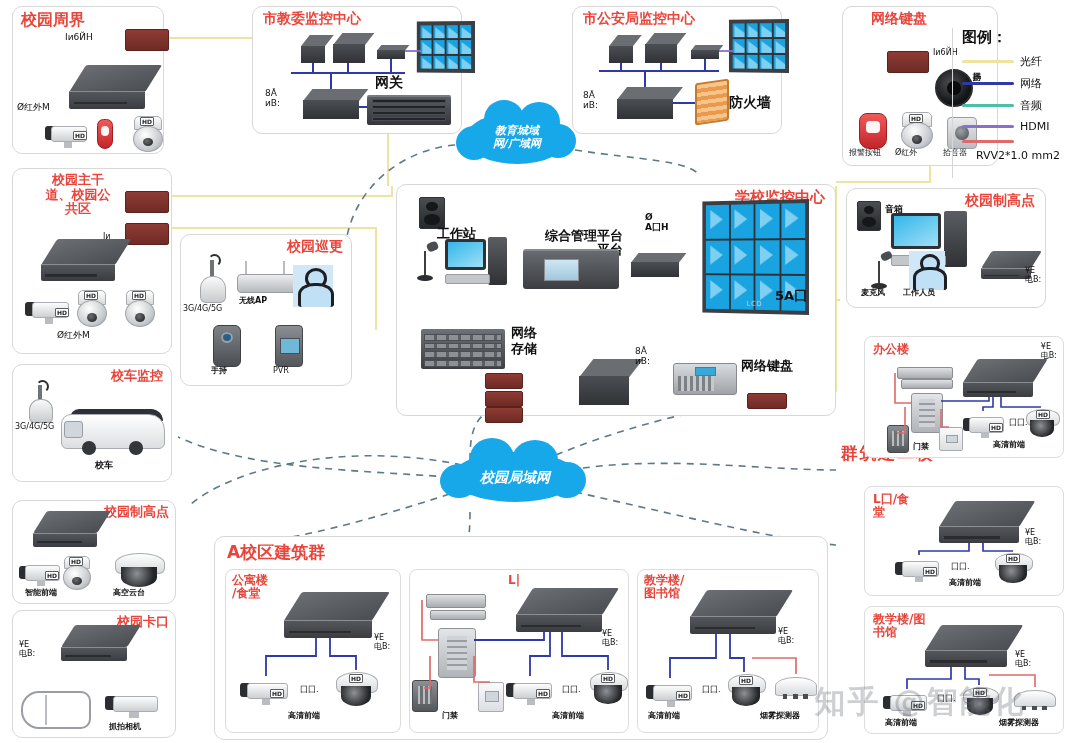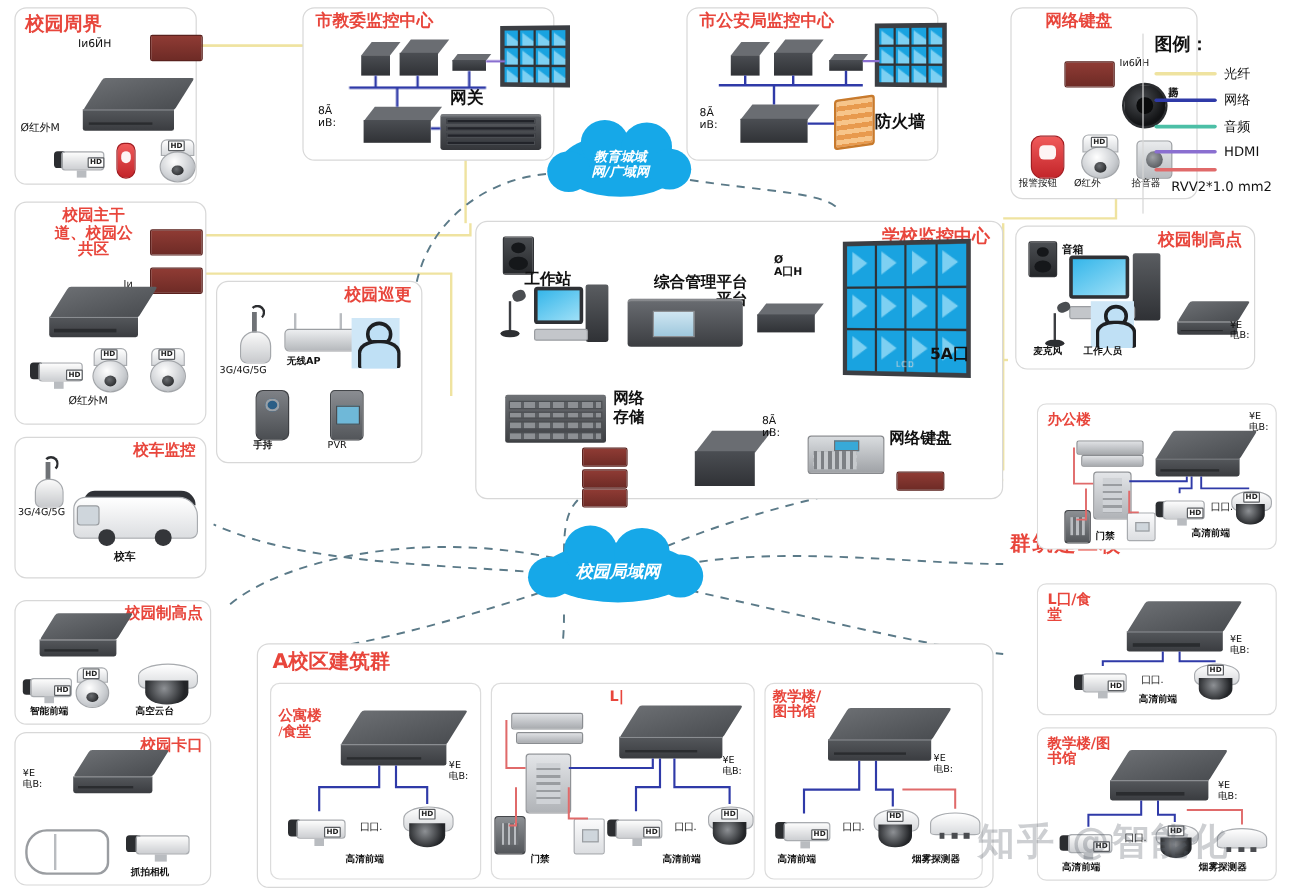--- a/index.html
+++ b/index.html
@@ -803,21 +803,21 @@
       <g stroke="#e06a6a" stroke-width="1.6" fill="none">
           <path d="M124,68 H170 V80"></path>
         </g>
     </svg>
   </div>
 
   <div class="panel" style="left:214px;top:536px;width:614px;height:204px;">
     <div class="ttl" style="left:12px;top:6px;font-size:17px;">A校区建筑群</div>
 
     <div class="panel inner" style="left:10px;top:32px;width:176px;height:164px;">
-      <div class="ttl" style="left:6px;top:20px;font-size:12px;font-family:Liberation Serif, serif;">公寓楼
+      <div class="ttl" style="left:6px;top:4px;font-size:12px;">公寓楼
 /食堂</div>
       <div class="nvr" style="left:58px;top:22px;width:88px;height:46px;">
         <div class="top"></div>
           <div class="front"></div>
       </div>
       <div class="lbl xs" style="left:148px;top:64px;">¥E
 电B:</div>
       <div class="cam-bullet" style="left:14px;top:106px;width:52px;height:30px;">
         <div class="lens"></div>
           <div class="body"></div>

